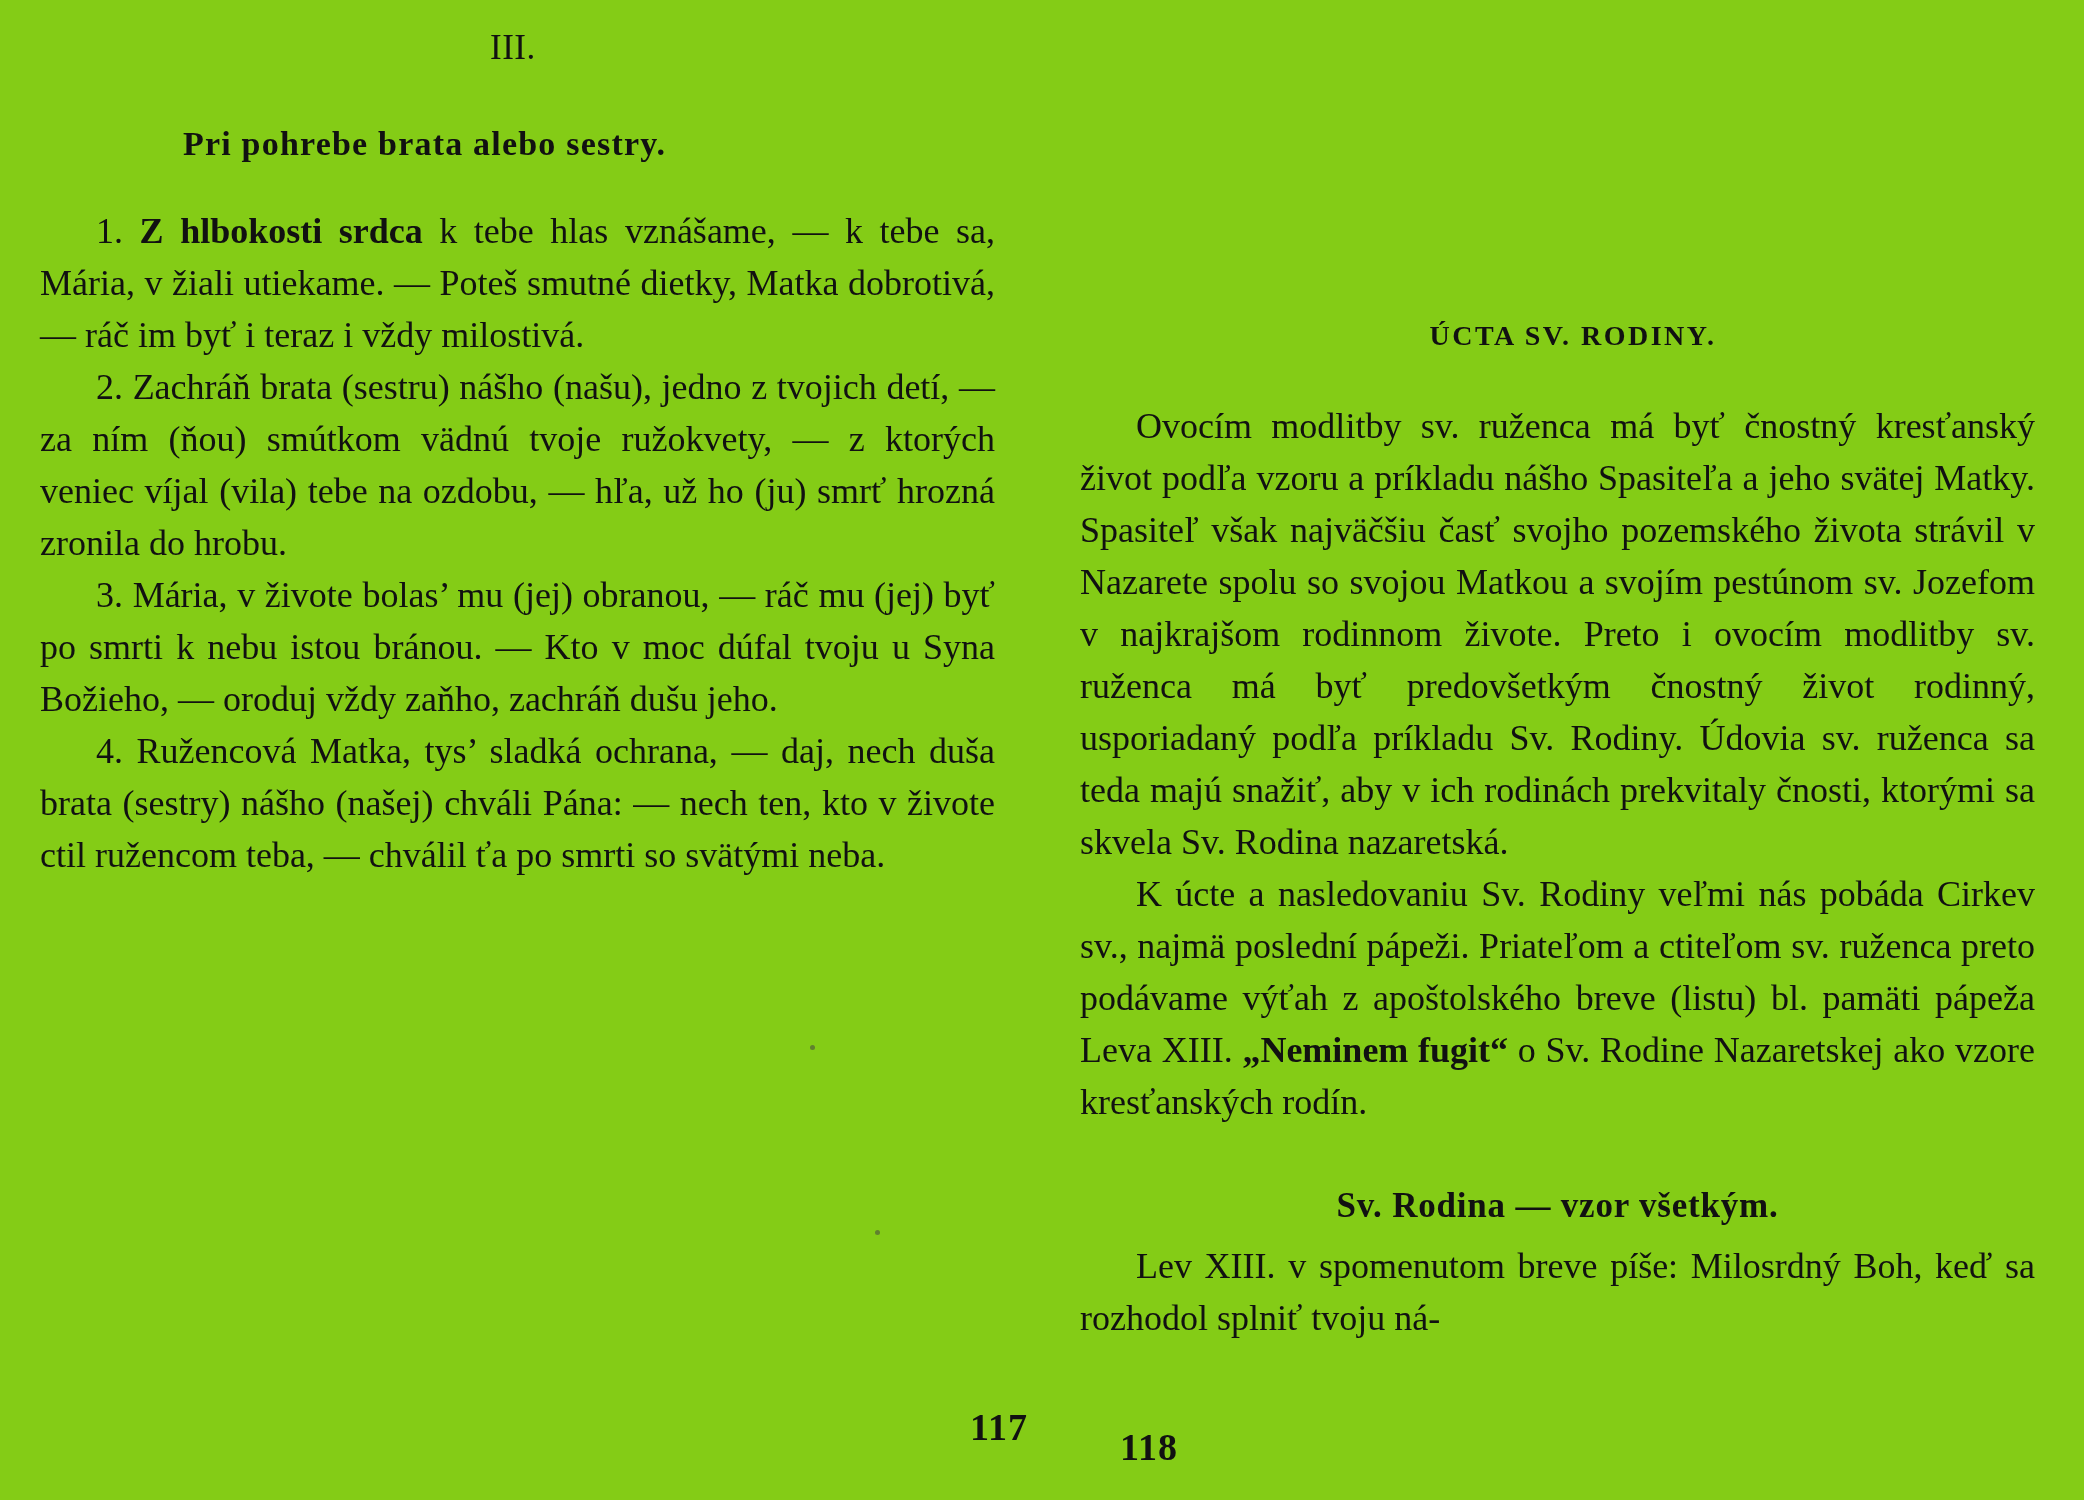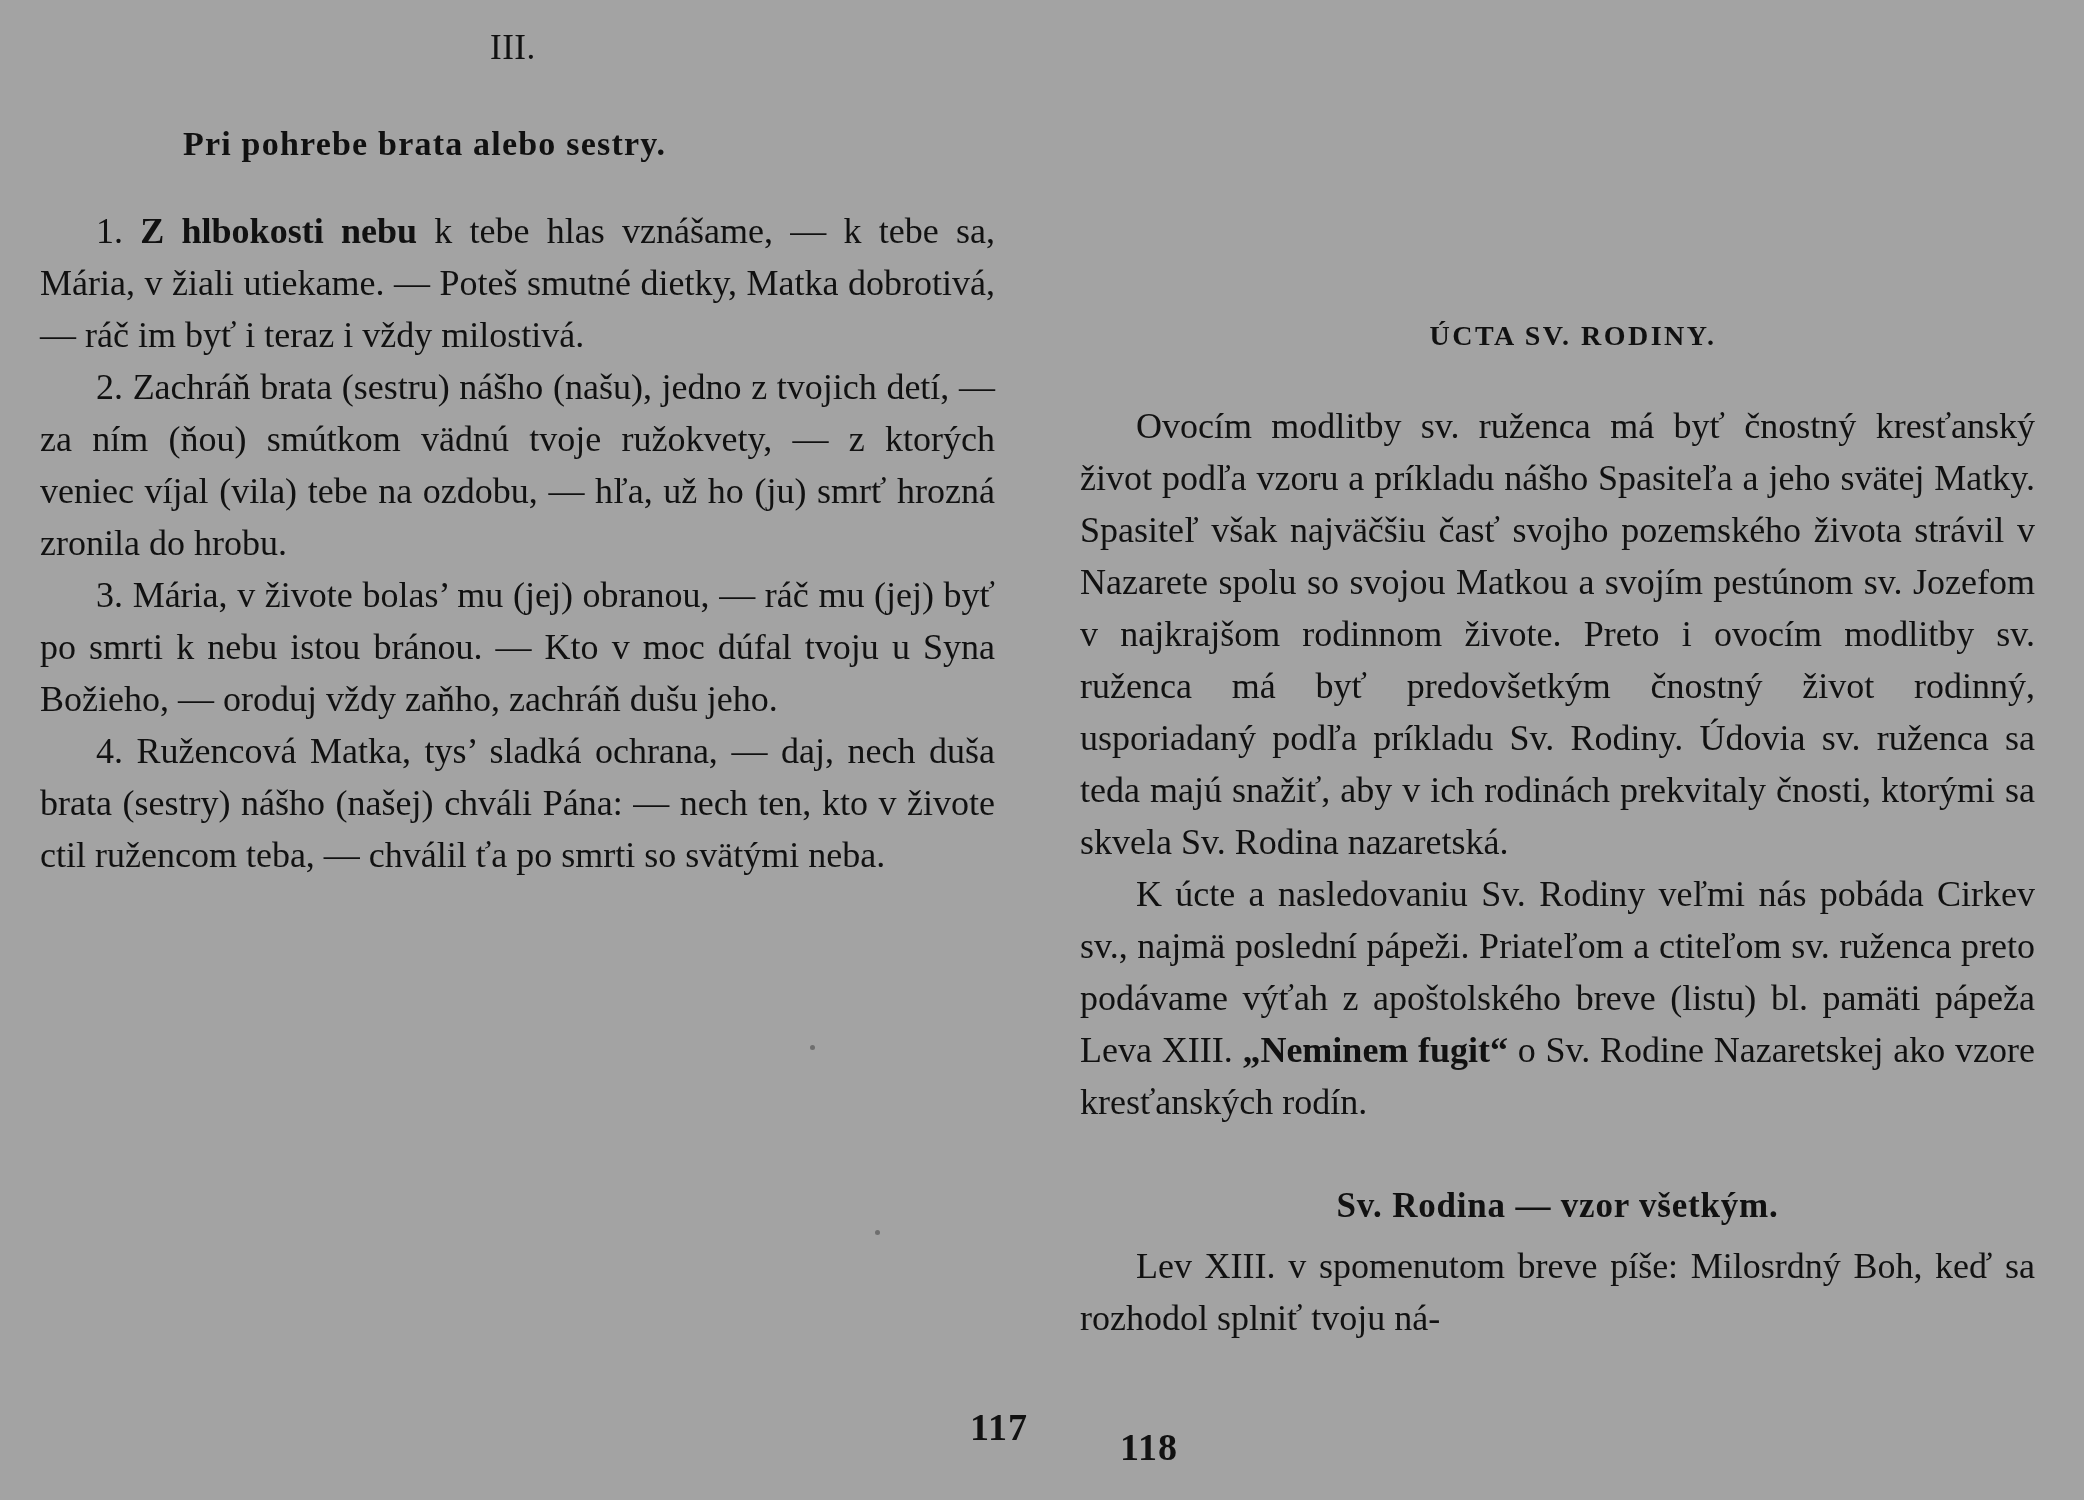--- a/index.html
+++ b/index.html
@@ -11,21 +11,21 @@
     width: 2084px;
     height: 1500px;
     font-family: "Liberation Serif", serif;
     color: #111111;
     overflow: hidden;
   }
   .page {
     position: relative;
     width: 2084px;
     height: 1500px;
-    background: #a3a3a3;
+    background: #84cc16;
   }
   .column {
     position: absolute;
     top: 0;
     width: 960px;
     height: 1500px;
   }
   .col-left {
     left: 40px;
   }
@@ -130,21 +130,21 @@
 
 <div class="page">
 
   <div class="column col-left">
 
     <div class="section-number">III.</div>
 
     <div class="heading-bold left-heading">Pri pohrebe brata alebo sestry.</div>
 
     <div class="left-body">
-      <p class="para">1. <b class="lead">Z hlbokosti nebu</b> k tebe hlas vznášame, — k tebe sa, Mária, v žiali utiekame. — Poteš smutné dietky, Matka dobrotivá, — ráč im byť i teraz i vždy milostivá.</p>
+      <p class="para">1. <b class="lead">Z hlbokosti srdca</b> k tebe hlas vznášame, — k tebe sa, Mária, v žiali utiekame. — Poteš smutné dietky, Matka dobrotivá, — ráč im byť i teraz i vždy milostivá.</p>
       <p class="para">2. Zachráň brata (sestru) nášho (našu), jedno z tvojich detí, — za ním (ňou) smútkom vädnú tvoje ružokvety, — z ktorých veniec víjal (vila) tebe na ozdobu, — hľa, už ho (ju) smrť hrozná zronila do hrobu.</p>
       <p class="para">3. Mária, v živote bolas’ mu (jej) obranou, — ráč mu (jej) byť po smrti k nebu istou bránou. — Kto v moc dúfal tvoju u Syna Božieho, — oroduj vždy zaňho, zachráň dušu jeho.</p>
       <p class="para">4. Ružencová Matka, tys’ sladká ochrana, — daj, nech duša brata (sestry) nášho (našej) chváli Pána: — nech ten, kto v živote ctil ružencom teba, — chválil ťa po smrti so svätými neba.</p>
     </div>
 
     <div class="speck" style="top:1045px; left:770px;"></div>
     <div class="speck" style="top:1230px; left:835px;"></div>
   </div>
 
   <div class="column col-right">

